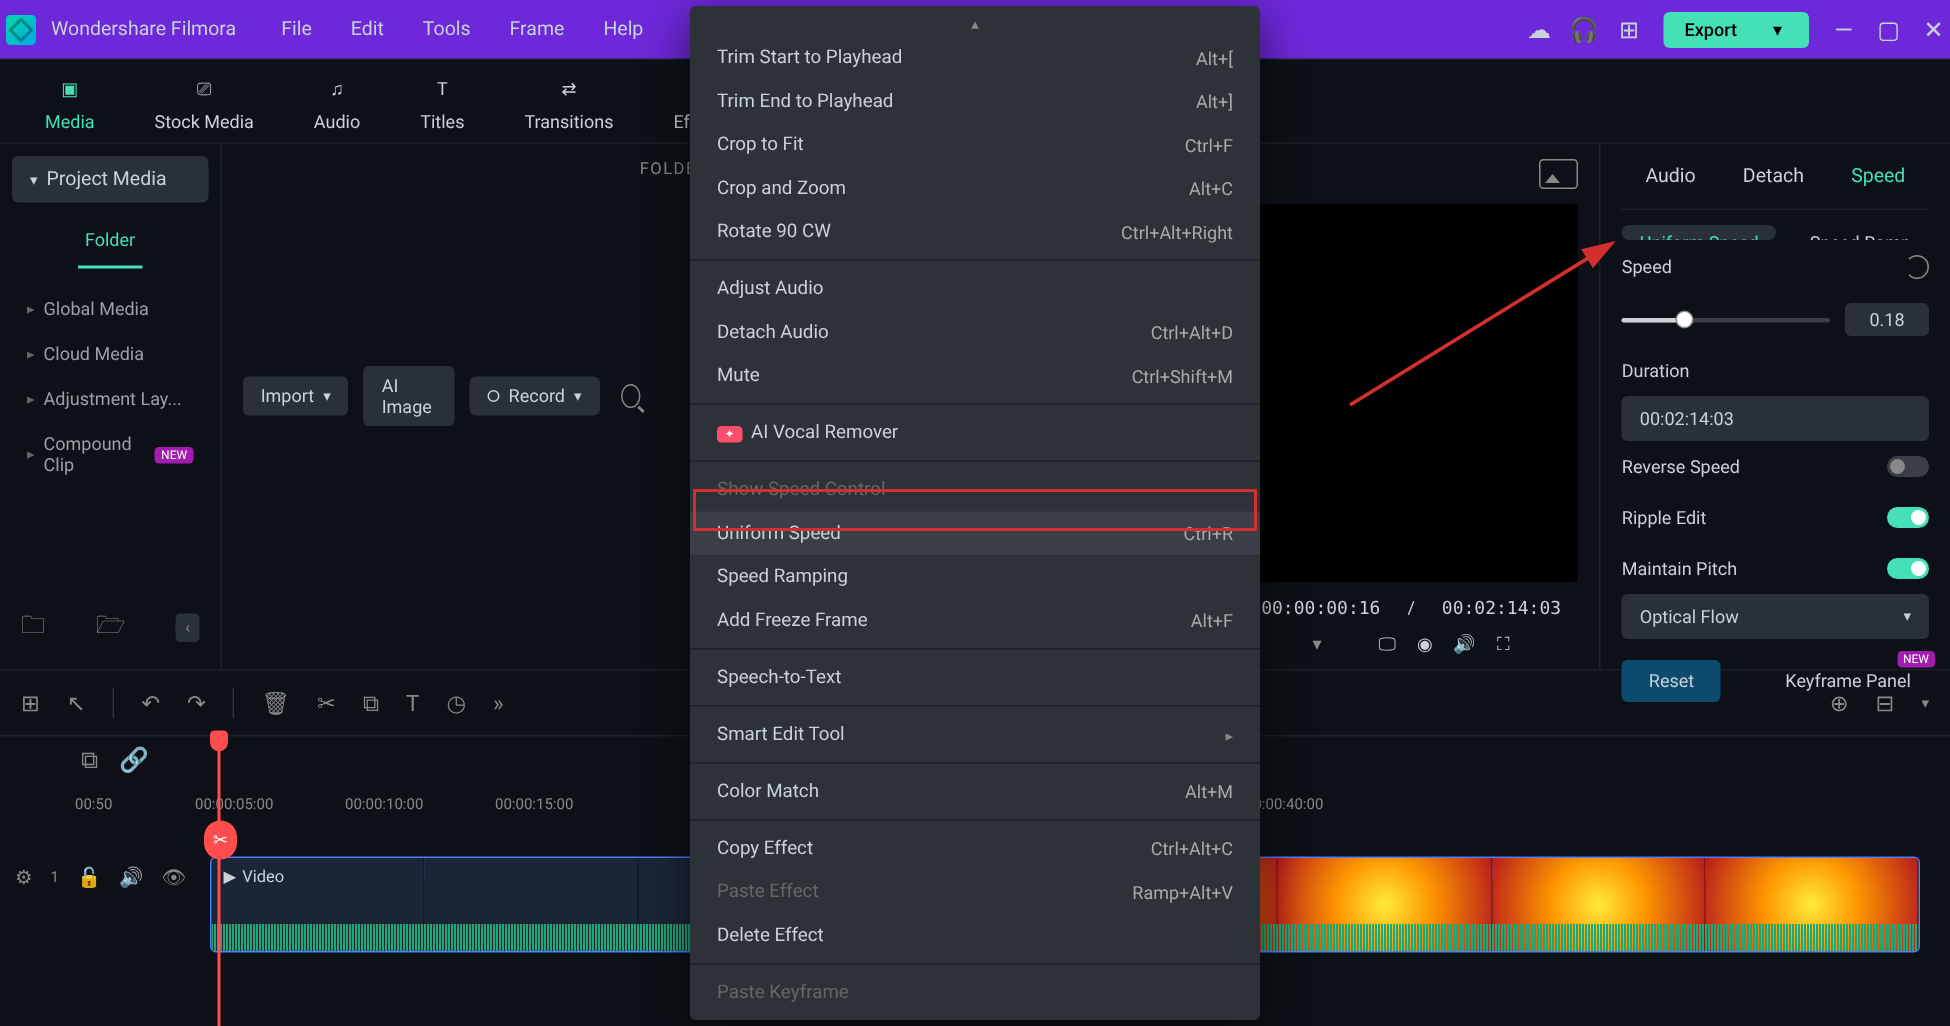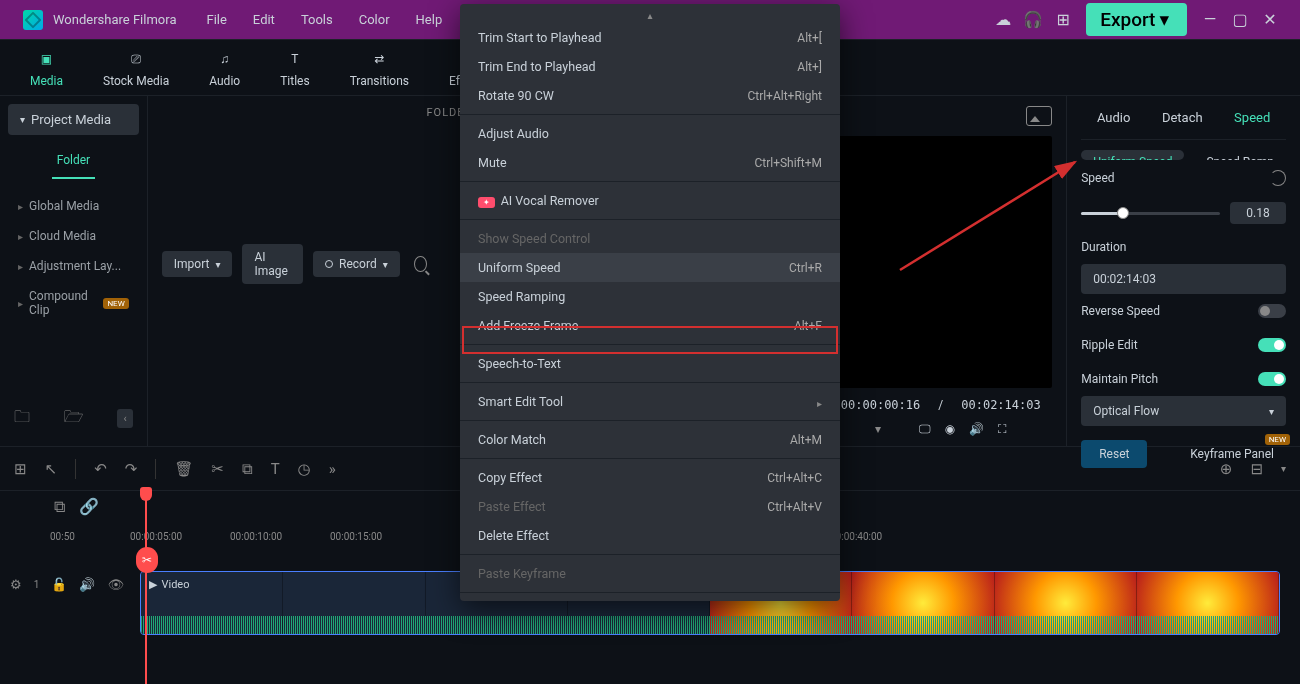--- a/index.html
+++ b/index.html
@@ -1,36 +1,36 @@
 <!DOCTYPE html>
 <html><head>
 <meta charset="utf-8">
 <style>
 *{box-sizing:border-box;margin:0;padding:0;font-family:-apple-system,BlinkMacSystemFont,"Segoe UI",Roboto,sans-serif;user-select:none}
 body{background:#0d1117;color:#c9d1d9;width:1300px;height:684px;overflow:hidden;position:relative}
-.titlebar{height:40px;display:flex;align-items:center;padding:0 23px;background:#701a75;border-bottom:1px solid #1c2128}
+.titlebar{height:40px;display:flex;align-items:center;padding:0 4px;background:#6d28d9;border-bottom:1px solid #1c2128}
 .logo{width:20px;height:20px;background:linear-gradient(135deg,#00d9a6,#00a8e8);border-radius:3px;margin-right:10px;position:relative}
 .logo::after{content:"";position:absolute;inset:4px;border:2px solid rgba(0,0,0,.3);border-radius:1px;transform:rotate(45deg)}
 .app-title{font-size:13px;color:#c9d1d9;margin-right:30px}
 .menubar{display:flex;gap:26px}
 .menubar span{font-size:13px;color:#c9d1d9;cursor:pointer}
 .titlebar-right{margin-left:auto;display:flex;align-items:center;gap:16px}
-.export-btn{background:#45e0b8;color:#000;padding:5px 18px 5px 14px;border-radius:4px;font-size:19px;font-weight:500;display:flex;align-items:flex-end;gap:4px;cursor:pointer}
+.export-btn{background:#45e0b8;color:#000;padding:5px 18px 5px 14px;border-radius:4px;font-size:12px;font-weight:500;display:flex;align-items:flex-end;gap:24px;cursor:pointer}
 .win-btn{width:14px;height:14px;color:#c9d1d9;cursor:pointer;display:flex;align-items:center;justify-content:center}
 .tabs-row{height:56px;display:flex;align-items:center;padding:0 30px;gap:40px;border-bottom:1px solid #1c2128}
 .tab{display:flex;flex-direction:column;align-items:center;gap:4px;cursor:pointer;color:#c9d1d9;font-size:12px}
 .tab.active{color:#45e0b8}
 .tab-icon{width:22px;height:22px;display:flex;align-items:center;justify-content:center}
 .main-area{display:flex;height:calc(100% - 96px - 238px)}
 .left-sidebar{width:176px;background:#0d1117;padding:8px;border-right:1px solid #1c2128;display:flex;flex-direction:column}
 .project-media{background:#2a3038;padding:8px 12px;border-radius:4px;font-size:13px;display:flex;align-items:center;margin-bottom:12px;cursor:pointer}
 .folder-lbl{color:#45e0b8;font-size:12px;text-align:center;padding:6px 0 10px;border-bottom:2px solid #45e0b8;margin:0 44px 12px}
 .side-item{padding:8px 10px;font-size:12px;color:#9aa0a6;display:flex;align-items:center;cursor:pointer}
 .side-item .chev{margin-right:6px;font-size:10px;color:#666}
-.new-badge{background:#a16207;color:#fff;font-size:8px;padding:1px 4px;border-radius:3px;margin-left:4px}
+.new-badge{background:#a21caf;color:#fff;font-size:8px;padding:1px 4px;border-radius:3px;margin-left:4px}
 .left-bottom{margin-top:auto;display:flex;align-items:center;justify-content:space-between;padding:6px}
 .left-bottom .ic{color:#888;cursor:pointer}
 .center-panel{flex:1;padding:10px 14px;display:flex;flex-direction:row}
 .toolbar-row{display:flex;align-items:center;gap:10px;margin-bottom:14px}
 .tb-btn{background:#2a3038;padding:6px 12px;border-radius:4px;font-size:12px;color:#c9d1d9;display:flex;align-items:center;gap:6px;cursor:pointer}
 .rec-dot{width:8px;height:8px;border:1.5px solid #c9d1d9;border-radius:50%}
 .search-ic{width:16px;height:16px;border:1.5px solid #888;border-radius:50%;position:relative;margin-left:4px}
 .search-ic::after{content:"";position:absolute;width:5px;height:1.5px;background:#888;right:-4px;bottom:-2px;transform:rotate(45deg)}
 .folder-hdr{font-size:11px;color:#888;letter-spacing:1px;margin-bottom:10px}
 .media-grid{display:flex;gap:18px}
@@ -107,21 +107,21 @@
 </head>
 <body>
 
 <div class="titlebar">
   <div class="logo"></div>
   <div class="app-title">Wondershare Filmora</div>
   <div class="menubar">
     <span>File</span>
     <span>Edit</span>
     <span>Tools</span>
-    <span>Color</span>
+    <span>Frame</span>
     <span>Help</span>
   </div>
   <div class="titlebar-right">
     <span class="win-btn">☁</span>
     <span class="win-btn">🎧</span>
     <span class="win-btn">⊞</span>
     <div class="export-btn">
         <span>Export</span>
         <span>▾</span>
       </div>
@@ -358,26 +358,38 @@
     <div class="ctx-chevron-up">▴</div>
     <div class="ctx-item">
       <span>Trim Start to Playhead</span>
       <span class="ctx-shortcut">Alt+[</span>
     </div>
     <div class="ctx-item">
       <span>Trim End to Playhead</span>
       <span class="ctx-shortcut">Alt+]</span>
     </div>
     <div class="ctx-item">
+      <span>Crop to Fit</span>
+      <span class="ctx-shortcut">Ctrl+F</span>
+    </div>
+    <div class="ctx-item">
+      <span>Crop and Zoom</span>
+      <span class="ctx-shortcut">Alt+C</span>
+    </div>
+    <div class="ctx-item">
       <span>Rotate 90 CW</span>
       <span class="ctx-shortcut">Ctrl+Alt+Right</span>
     </div>
     <div class="ctx-sep"></div>
     <div class="ctx-item">
       <span>Adjust Audio</span>
+    </div>
+    <div class="ctx-item">
+      <span>Detach Audio</span>
+      <span class="ctx-shortcut">Ctrl+Alt+D</span>
     </div>
     <div class="ctx-item">
       <span>Mute</span>
       <span class="ctx-shortcut">Ctrl+Shift+M</span>
     </div>
     <div class="ctx-sep"></div>
     <div class="ctx-item">
       <span><span class="ctx-badge">✦</span>AI Vocal Remover</span>
     </div>
     <div class="ctx-sep"></div>
@@ -409,21 +421,21 @@
       <span>Color Match</span>
       <span class="ctx-shortcut">Alt+M</span>
     </div>
     <div class="ctx-sep"></div>
     <div class="ctx-item">
       <span>Copy Effect</span>
       <span class="ctx-shortcut">Ctrl+Alt+C</span>
     </div>
     <div class="ctx-item disabled">
       <span>Paste Effect</span>
-      <span class="ctx-shortcut">Ctrl+Alt+V</span>
+      <span class="ctx-shortcut">Ramp+Alt+V</span>
     </div>
     <div class="ctx-item">
       <span>Delete Effect</span>
     </div>
     <div class="ctx-sep"></div>
     <div class="ctx-item disabled">
       <span>Paste Keyframe</span>
     </div>
     <div class="ctx-sep"></div>
   </div>

